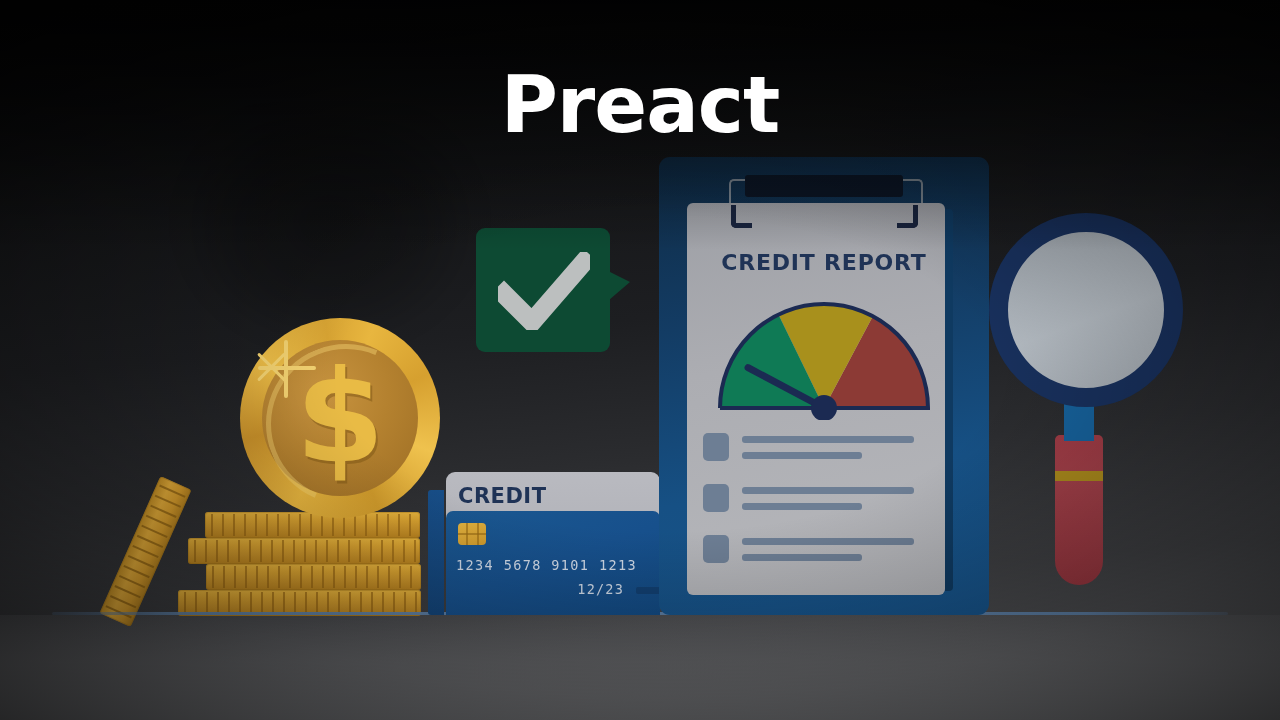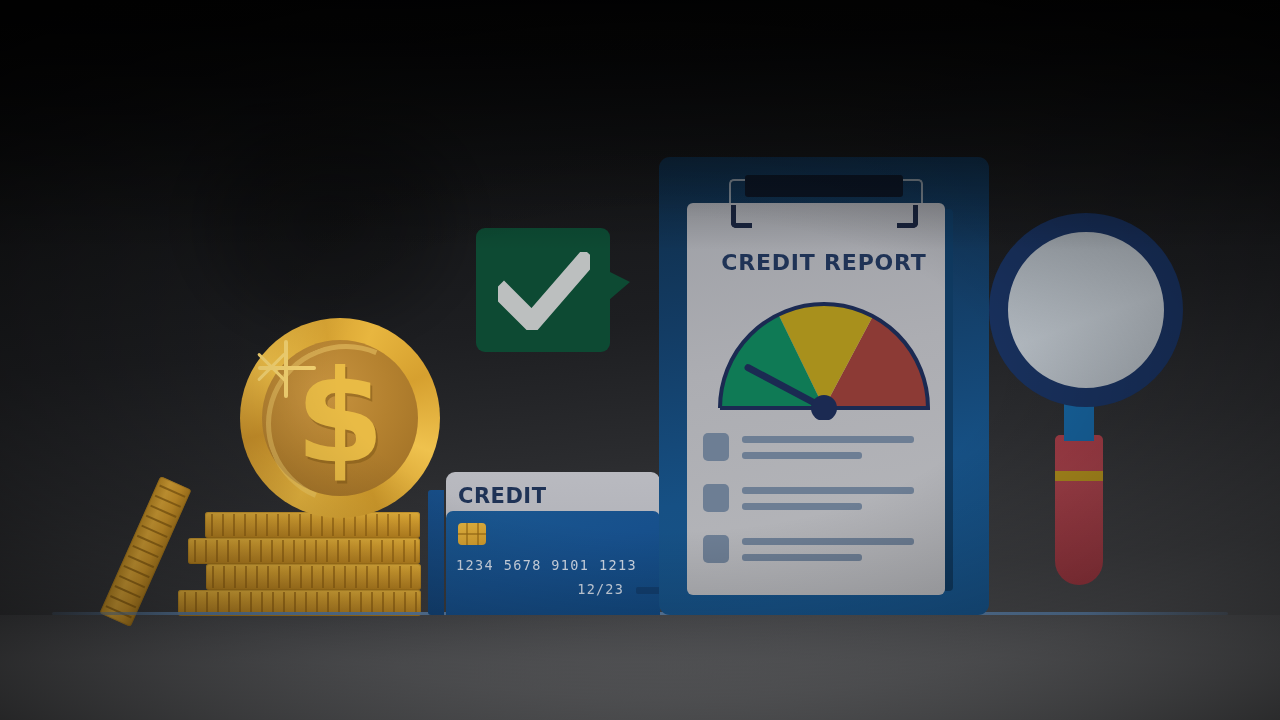--- a/index.html
+++ b/index.html
@@ -320,13 +320,14 @@
   <div id="ground"></div>
 
   <div id="reflection">
     
   </div>
   <div id="reflmask"></div>
 
   <div id="topfade"></div>
   <div id="vignette"></div>
 
+  <div id="title">Preact</div>
 </div>
 
 </body></html>

